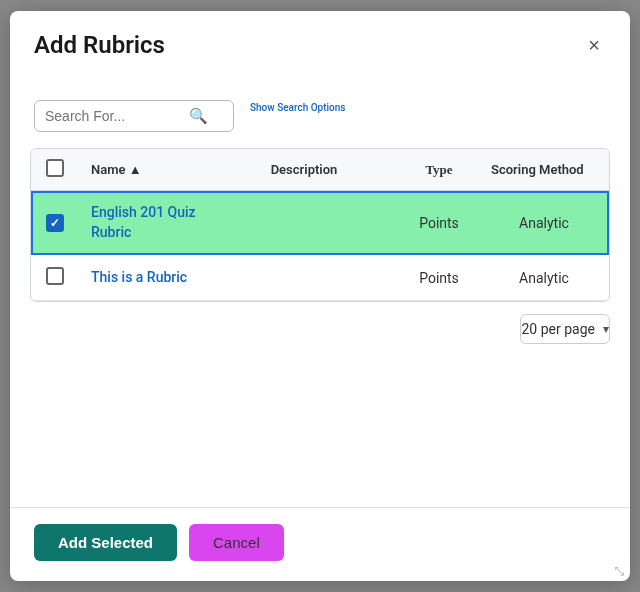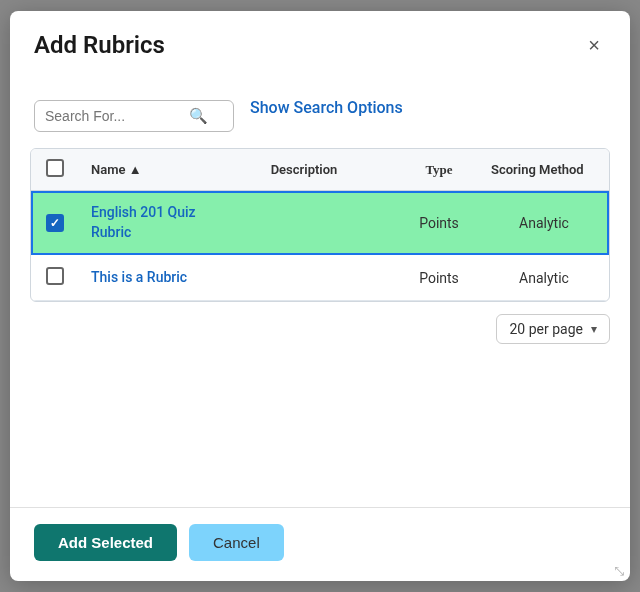--- a/index.html
+++ b/index.html
@@ -67,21 +67,21 @@
       width: 140px;
       background: transparent;
     }
     .search-icon {
       color: #555;
       font-size: 15px;
       margin-left: 4px;
     }
     .show-search-link {
       color: #1565c0;
-      font-size: 16px;
+      font-size: 10px;
       font-weight: 500;
       text-decoration: none;
       cursor: pointer;
     }
     .table-container {
       margin: 0 20px;
       border: 1px solid #d0d7de;
       border-radius: 6px;
       overflow: hidden;
     }
@@ -163,21 +163,21 @@
     .pagination-row {
       display: flex;
       justify-content: flex-end;
       padding: 12px 20px;
     }
     .per-page-select {
       display: flex;
       align-items: center;
       border: 1px solid #ccc;
       border-radius: 6px;
-      padding: 6px 12px;
+      padding: 6px 0;
       font-size: 14px;
       color: #333;
       cursor: pointer;
       background: #fff;
       gap: 8px;
     }
     .chevron-down {
       color: #555;
       font-size: 12px;
     }
@@ -193,21 +193,21 @@
       background: #0f766e;
       color: #fff;
       border: none;
       border-radius: 6px;
       padding: 10px 24px;
       font-size: 15px;
       font-weight: 600;
       cursor: pointer;
     }
     .btn-cancel {
-      background: #7dd3fc;
+      background: #d946ef;
       color: #333;
       border: none;
       border-radius: 6px;
       padding: 10px 24px;
       font-size: 15px;
       font-weight: 500;
       cursor: pointer;
     }
     .resize-handle {
       position: absolute;

